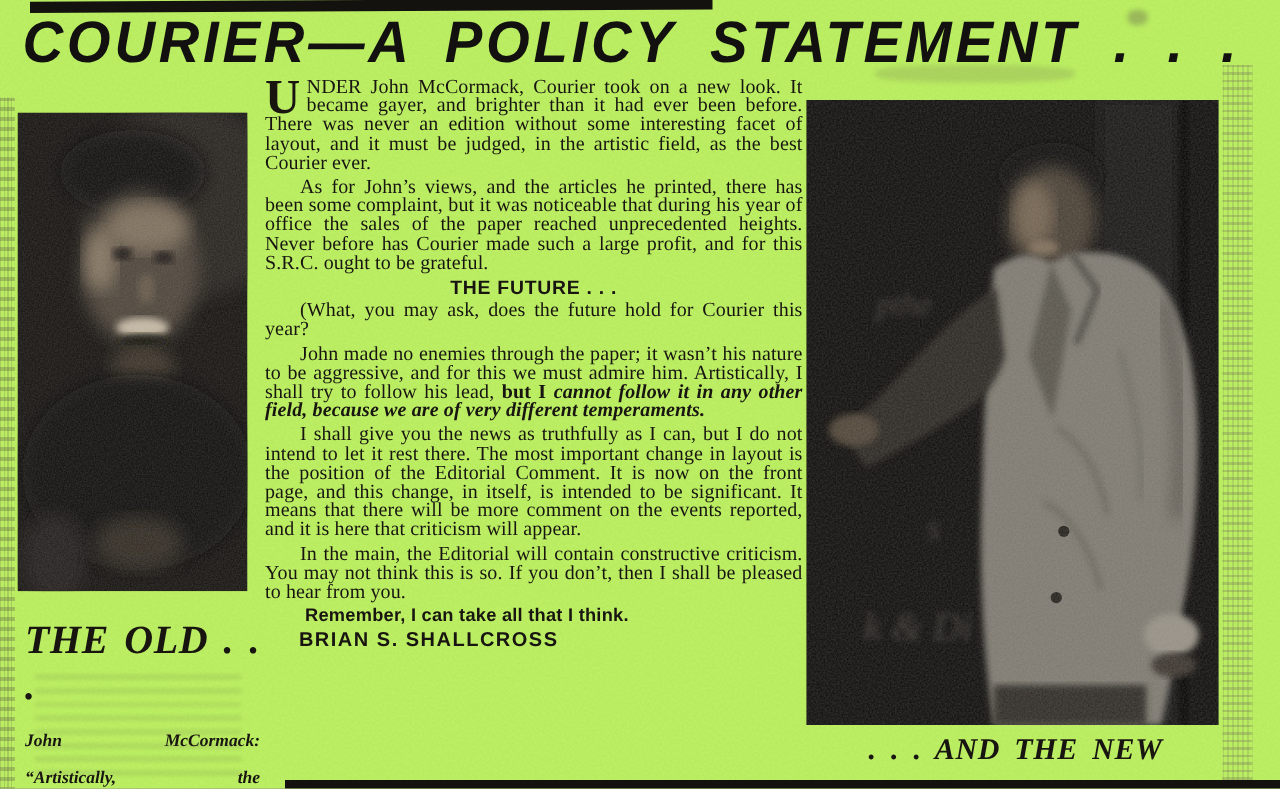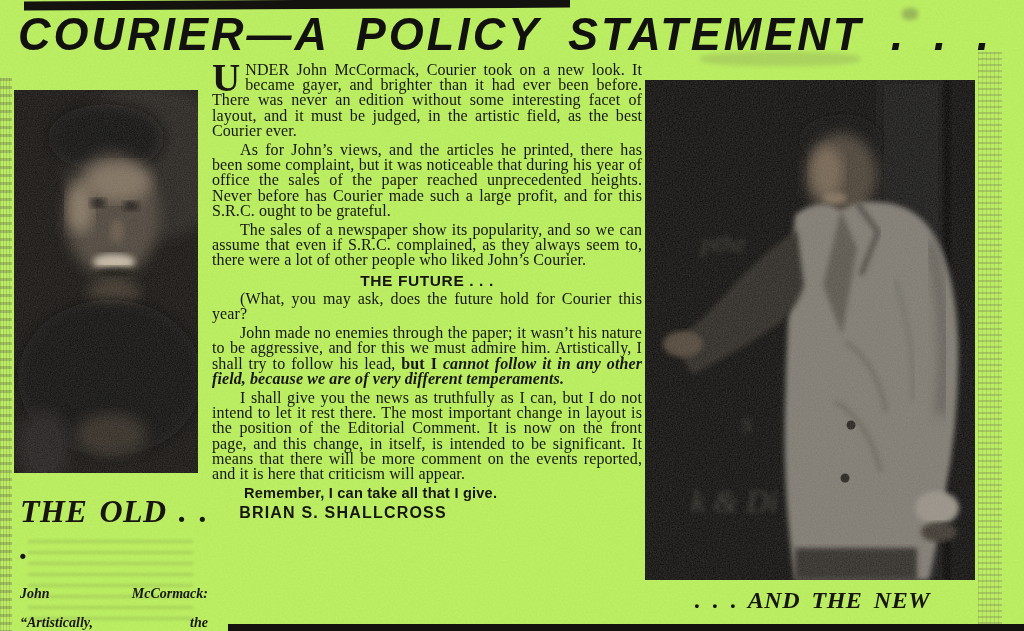--- a/index.html
+++ b/index.html
@@ -120,28 +120,28 @@
     <div class="cap-title">THE OLD . . .</div>
     <div class="cap-line">John McCormack:</div>
     <div class="cap-line">“Artistically, the</div>
     <div class="cap-line">best Courier ever!”</div>
   </div>
   <div class="bleed" style="left:28px;top:540px;width:165px;height:85px;"></div>
 
   <div class="article">
     <p class="first"><span class="dropcap">U</span><span>NDER John McCormack, Courier took on a new look.  It became gayer, and brighter than it had ever been before.  There was never an edition without some interesting facet of layout, and it must be judged, in the artistic field, as the best Courier ever.</span></p>
     <p>As for John’s views, and the articles he printed, there has been some complaint, but it was noticeable that during his year of office the sales of the paper reached unprecedented heights.  Never before has Courier made such a large profit, and for this S.R.C. ought to be grateful.</p>
-    <p>The sales of a newspaper show its popularity, and so we can assume that even if S.R.C. complained, as they always seem to, there were a lot of other people who liked John’s Courier.</p>
     <div class="subhead">THE FUTURE . . .</div>
     <p>(What, you may ask, does the future hold for Courier this year?</p>
     <p><span>John made no enemies through the paper; it wasn’t his nature to be aggressive, and for this we must admire him.  Artistically, I shall try to follow his lead,</span>
       <b>but I</b>
       <b><i>cannot follow it in any other field, because we are of very different temperaments.</i></b></p>
     <p>I shall give you the news as truthfully as I can, but I do not intend to let it rest there.  The most important change in layout is the position of the Editorial Comment.  It is now on the front page, and this change, in itself, is intended to be significant.  It means that there will be more comment on the events reported, and it is here that criticism will appear.</p>
-    <p class="remember">Remember, I can take all that I give.</p>
+    <p>In the main, the Editorial will contain constructive criticism.  You may not think this is so.  If you don’t, then I shall be pleased to hear from you.</p>
+    <p class="remember">Remember, I can take all that I think.</p>
     <div class="byline">BRIAN S. SHALLCROSS</div>
   </div>
 
   <figure class="photo-new">
     <svg viewBox="0 0 330 500" aria-hidden="true">
       <defs>
         <filter id="bS2">
             <feGaussianBlur stdDeviation="2.5"></feGaussianBlur>
           </filter>
         <filter id="bM2">

